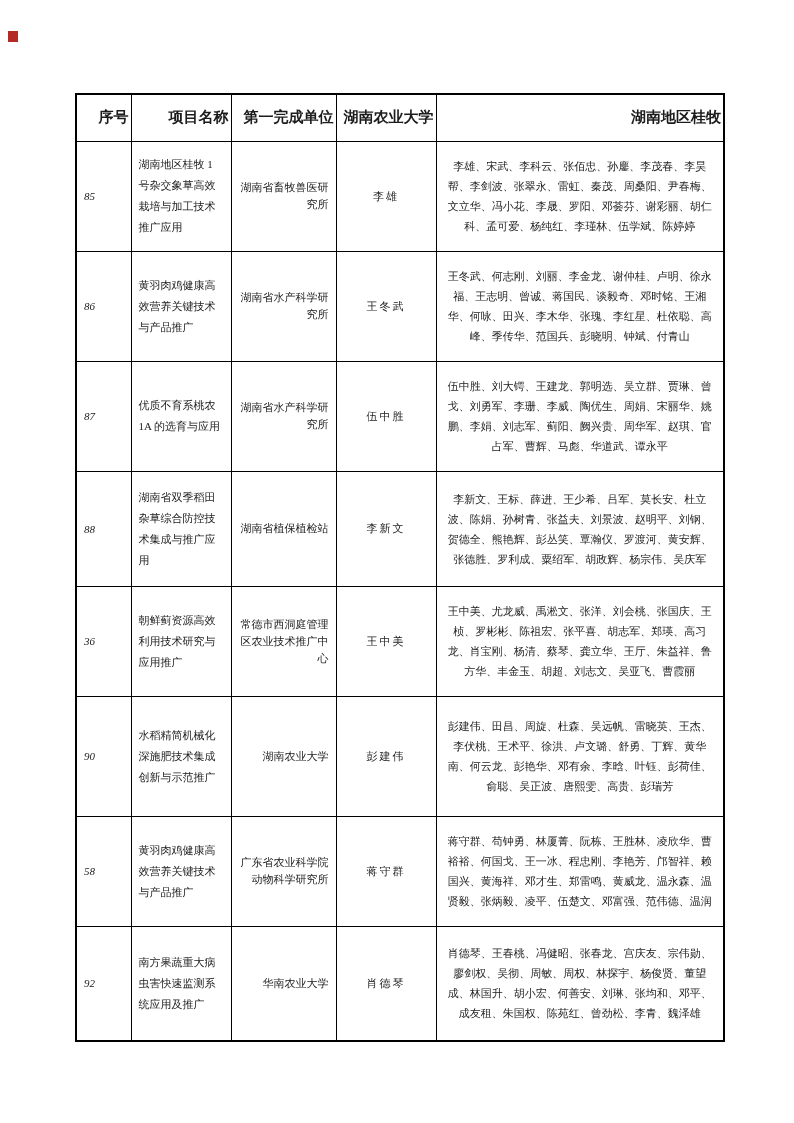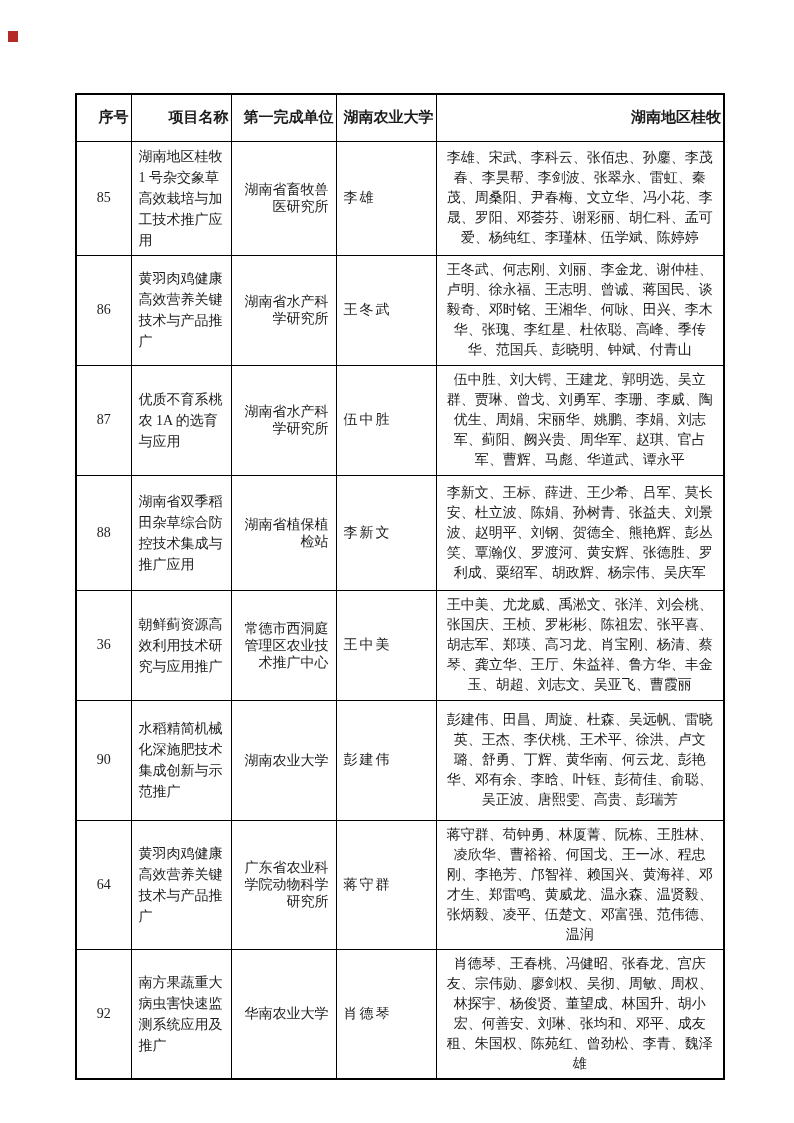--- a/index.html
+++ b/index.html
@@ -22,36 +22,36 @@
     position: absolute;
     left: 75px; top: 93px;
     width: 648px;
     border-collapse: collapse;
     table-layout: fixed;
     border: 2px solid #000;
   }
   .doc-table th, .doc-table td {
     border: 1px solid #000;
     vertical-align: middle;
-    font-size: 14px;
+    font-size: 11px;
     padding: 4px 7px;
     word-break: break-all;
     overflow: hidden;
   }
   .doc-table thead tr { height: 47px; }
   .doc-table th {
     font-size: 15px;
     font-weight: bold;
     text-align: right;
     padding: 2px 2px;
   }
-  .cell-no      { text-align: center; }
+  .cell-no      { text-align: left; font-style: italic; }
   .cell-project { line-height: 21px; padding: 4px 6px; }
   .cell-unit    { line-height: 17px; text-align: right; }
-  .cell-leader  { letter-spacing: 2px; }
+  .cell-leader  { text-align: center; letter-spacing: 2px; }
   .cell-members { line-height: 20px; padding: 4px 8px; text-align: center; }
   .doc-table tbody tr { height: 110px; }
   .doc-table tbody tr:nth-child(4) { height: 115px; }
   .doc-table tbody tr:nth-child(6) { height: 120px; }
   .doc-table tbody tr:nth-child(8) { height: 115px; }
 </style>
 </head>
 <body style="background: rgb(255, 255, 255); color: rgb(28, 28, 28);">
 
 <div class="red-marker" style="background: rgb(179, 43, 36);"></div>
@@ -110,21 +110,21 @@
     <td class="cell-members">王中美、尤龙威、禹淞文、张洋、刘会桃、张国庆、王桢、罗彬彬、陈祖宏、张平喜、胡志军、郑瑛、高习龙、肖宝刚、杨清、蔡琴、龚立华、王厅、朱益祥、鲁方华、丰金玉、胡超、刘志文、吴亚飞、曹霞丽</td>
   </tr>
       <tr>
     <td class="cell-no">90</td>
     <td class="cell-project">水稻精简机械化深施肥技术集成创新与示范推广</td>
     <td class="cell-unit">湖南农业大学</td>
     <td class="cell-leader">彭建伟</td>
     <td class="cell-members">彭建伟、田昌、周旋、杜森、吴远帆、雷晓英、王杰、李伏桃、王术平、徐洪、卢文璐、舒勇、丁辉、黄华南、何云龙、彭艳华、邓有余、李晗、叶钰、彭荷佳、俞聪、吴正波、唐熙雯、高贵、彭瑞芳</td>
   </tr>
       <tr>
-    <td class="cell-no">64</td>
+    <td class="cell-no">58</td>
     <td class="cell-project">黄羽肉鸡健康高效营养关键技术与产品推广</td>
     <td class="cell-unit">广东省农业科学院动物科学研究所</td>
     <td class="cell-leader">蒋守群</td>
     <td class="cell-members">蒋守群、苟钟勇、林厦菁、阮栋、王胜林、凌欣华、曹裕裕、何国戈、王一冰、程忠刚、李艳芳、邝智祥、赖国兴、黄海祥、邓才生、郑雷鸣、黄威龙、温永森、温贤毅、张炳毅、凌平、伍楚文、邓富强、范伟德、温润</td>
   </tr>
       <tr>
     <td class="cell-no">92</td>
     <td class="cell-project">南方果蔬重大病虫害快速监测系统应用及推广</td>
     <td class="cell-unit">华南农业大学</td>
     <td class="cell-leader">肖德琴</td>

